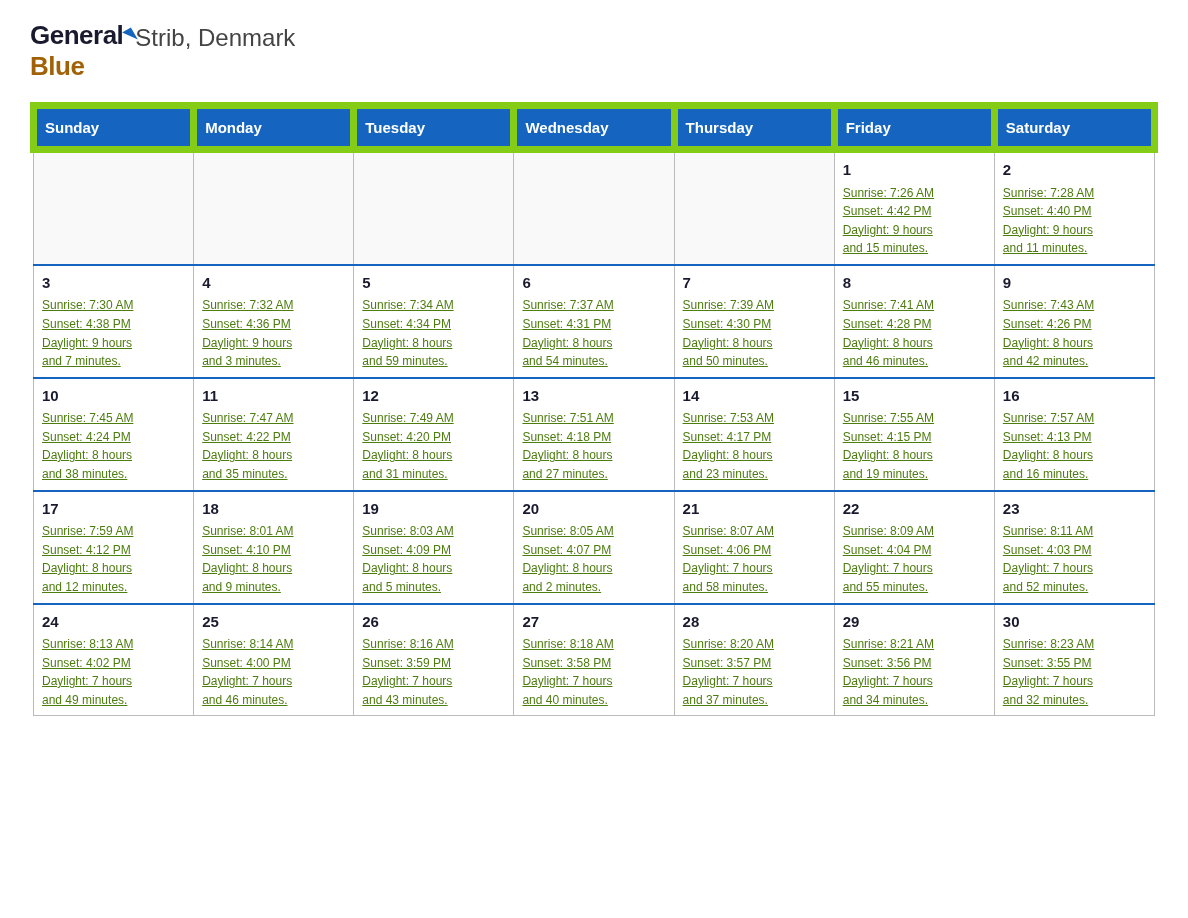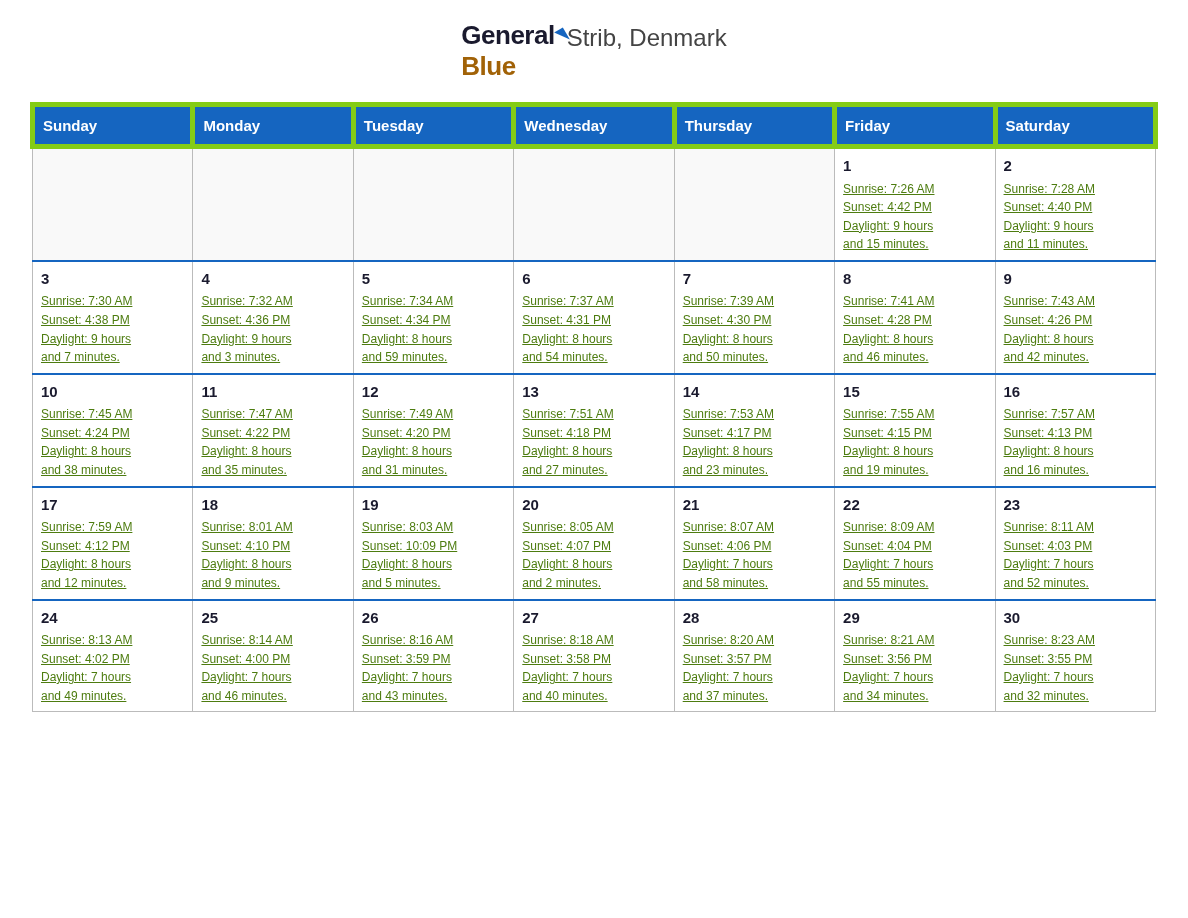--- a/index.html
+++ b/index.html
@@ -6,21 +6,21 @@
     body {
       font-family: Arial, sans-serif;
       background: #fff;
       color: #222;
       width: 1188px;
       min-height: 918px;
       padding: 20px 30px;
     }
     .header-area {
       display: flex;
-      justify-content: center;
+      justify-content: flex-start;
       align-items: flex-start;
       margin-bottom: 20px;
     }
     .logo {
       display: flex;
       flex-direction: column;
       align-items: flex-start;
     }
     .logo-general {
       font-size: 26px;
@@ -67,21 +67,21 @@
       width: 100%;
       border-collapse: collapse;
     }
     .calendar th {
       background-color: #1565c0;
       color: #fff;
       font-size: 15px;
       font-weight: bold;
       padding: 10px 8px;
       text-align: left;
-      border: 5px solid #84cc16;
+      border: 7px solid #84cc16;
     }
     .calendar td {
       vertical-align: top;
       border: 1px solid #bbb;
       padding: 6px 8px;
       width: 14.28%;
       min-height: 90px;
       font-size: 12.5px;
       color: #333;
       line-height: 1.5;
@@ -269,21 +269,21 @@
         <td>
           <span class="day-number">18</span>
           <div class="day-info" style="white-space: pre-line;">Sunrise: 8:01 AM
 Sunset: 4:10 PM
 Daylight: 8 hours
 and 9 minutes.</div>
         </td>
         <td>
           <span class="day-number">19</span>
           <div class="day-info" style="white-space: pre-line;">Sunrise: 8:03 AM
-Sunset: 10:09 PM
+Sunset: 4:09 PM
 Daylight: 8 hours
 and 5 minutes.</div>
         </td>
         <td>
           <span class="day-number">20</span>
           <div class="day-info" style="white-space: pre-line;">Sunrise: 8:05 AM
 Sunset: 4:07 PM
 Daylight: 8 hours
 and 2 minutes.</div>
         </td>

